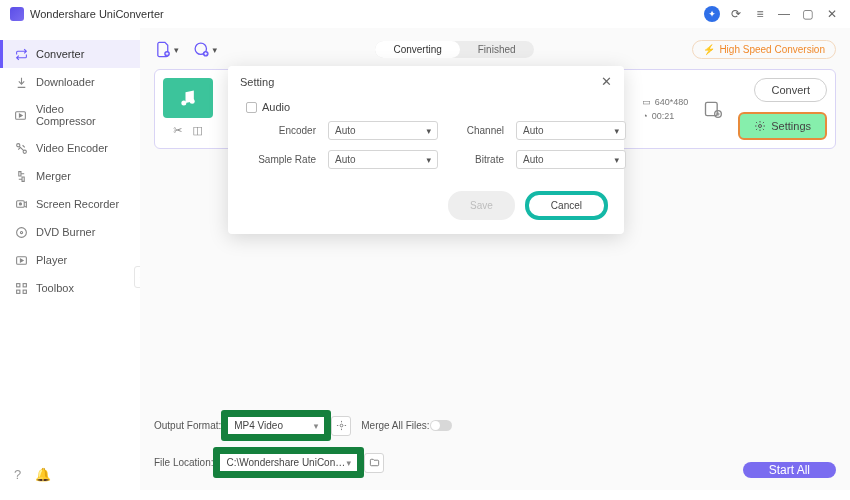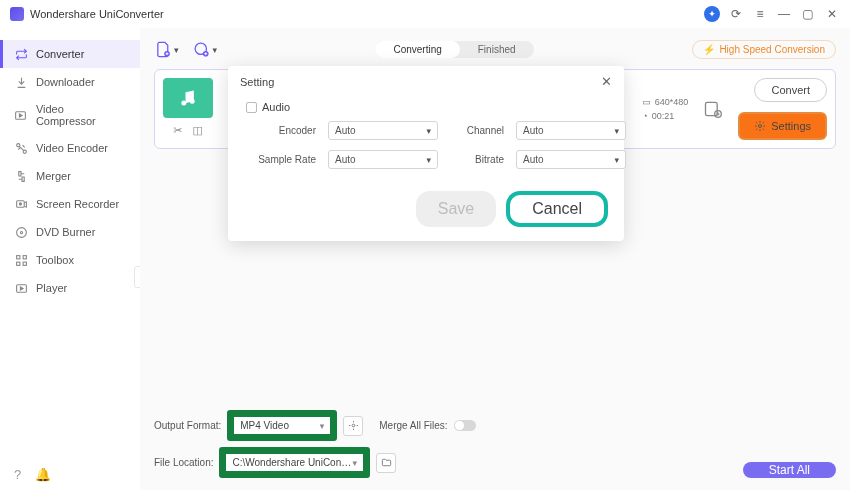--- a/index.html
+++ b/index.html
@@ -42,45 +42,45 @@
 .thumb-wrap { display:flex; flex-direction:column; gap:6px; }
 .thumb { width:50px; height:40px; background:#3cc49b; border-radius:4px; display:flex; align-items:center; justify-content:center; color:#fff; }
 .thumb-tools { display:flex; gap:10px; justify-content:center; color:#888; }
 .thumb-tools span { font-size:11px; cursor:pointer; }
 
 .right-meta { margin-left:auto; display:flex; align-items:center; gap:14px; }
 .meta-col { display:flex; flex-direction:column; gap:4px; font-size:9px; color:#777; }
 .meta-col div { display:flex; align-items:center; gap:4px; }
 .preset-icon { width:22px; height:22px; display:flex; align-items:center; justify-content:center; color:#888; cursor:pointer; }
 .convert-btn { border:1px solid #cfcfcf; background:#fff; border-radius:14px; padding:5px 16px; font-size:11px; color:#444; cursor:pointer; }
-.settings-btn { border:2px solid #e88a3b; border-radius:6px; padding:6px 14px; font-size:11px; color:#444; display:flex; align-items:center; gap:5px; cursor:pointer; background:#f97316; }
+.settings-btn { border:2px solid #e88a3b; border-radius:6px; padding:6px 14px; font-size:11px; color:#444; display:flex; align-items:center; gap:5px; cursor:pointer; background:#86efac; }
 .right-stack { display:flex; flex-direction:column; gap:10px; align-items:flex-end; }
 
 .bottom-bar { margin-top:auto; display:flex; align-items:flex-end; justify-content:space-between; padding-top:8px; }
 .bottom-left { display:flex; flex-direction:column; gap:6px; font-size:10px; color:#555; }
-.bl-row { display:flex; align-items:center; gap:6px; }
+.bl-row { display:flex; align-items:center; }
 .select-box { border:7px solid #15803d; background:#fff; border-radius:3px; padding:3px 6px; font-size:10px; color:#444; display:flex; align-items:center; justify-content:space-between; min-width:110px; cursor:pointer; }
 .select-box .caret { color:#888; }
 .icon-btn-sm { width:20px; height:20px; border:1px solid #d5d5d5; border-radius:3px; display:flex; align-items:center; justify-content:center; color:#777; cursor:pointer; background:#fff; }
 .toggle { width:22px; height:11px; background:#d8d8d8; border-radius:6px; position:relative; cursor:pointer; }
 .toggle::after { content:""; position:absolute; width:9px; height:9px; background:#fff; border-radius:50%; top:1px; left:1px; }
 .start-all { background:#7a6cf0; color:#fff; border:none; border-radius:18px; padding:1px 26px; font-size:12px; cursor:pointer; }
 
 
 .modal { position:absolute; left:228px; top:66px; width:396px; background:#fff; border-radius:4px; box-shadow:0 4px 20px rgba(0,0,0,0.15); }
 .modal-head { display:flex; justify-content:space-between; align-items:center; padding:8px 12px; font-size:11px; color:#444; }
 .modal-close { cursor:pointer; color:#666; font-size:13px; }
 .modal-body { padding:4px 18px 12px; }
 .audio-check { display:flex; align-items:center; gap:5px; font-size:11px; color:#444; margin-bottom:8px; }
 .checkbox { width:11px; height:11px; border:1px solid #bbb; border-radius:2px; }
 .form-grid { display:grid; grid-template-columns:70px 110px 54px 110px; gap:10px 12px; align-items:center; font-size:10px; color:#555; }
 .form-grid label { text-align:right; }
 .modal-select { border:1px solid #d5d5d5; border-radius:3px; padding:3px 6px; font-size:10px; display:flex; align-items:center; justify-content:space-between; cursor:pointer; background:#fff; }
 .modal-actions { display:flex; gap:10px; justify-content:flex-end; padding:10px 16px 14px; }
-.mbtn { border-radius:14px; padding:5px 22px; font-size:16px; cursor:pointer; }
+.mbtn { border-radius:14px; padding:5px 22px; font-size:10px; cursor:pointer; }
 .mbtn.save { background:#eee; color:#bdbdbd; border:none; }
 .mbtn.cancel { background:#fff; color:#444; border:4px solid #14b8a6; }
 
 svg { display:block; }
 </style>
 </head>
 <body>
 
 <div class="titlebar">
   <div class="titlebar-left">
@@ -157,36 +157,36 @@
           <svg width="13" height="13" viewBox="0 0 24 24" fill="none" stroke="currentColor" stroke-width="2">
             <circle cx="12" cy="12" r="9"></circle>
             <circle cx="12" cy="12" r="2"></circle>
           </svg>
         </span>
       <span>DVD Burner</span>
     </div>
     <div class="sidebar-item">
       <span class="sidebar-icon">
           <svg width="13" height="13" viewBox="0 0 24 24" fill="none" stroke="currentColor" stroke-width="2">
+            <rect x="3" y="5" width="18" height="14" rx="2"></rect>
+            <path d="M10 9l5 3-5 3z" fill="currentColor"></path>
+          </svg>
+        </span>
+      <span>Player</span>
+    </div>
+    <div class="sidebar-item">
+      <span class="sidebar-icon">
+          <svg width="13" height="13" viewBox="0 0 24 24" fill="none" stroke="currentColor" stroke-width="2">
             <rect x="3" y="3" width="6" height="6"></rect>
             <rect x="15" y="3" width="6" height="6"></rect>
             <rect x="3" y="15" width="6" height="6"></rect>
             <rect x="15" y="15" width="6" height="6"></rect>
           </svg>
         </span>
       <span>Toolbox</span>
-    </div>
-    <div class="sidebar-item">
-      <span class="sidebar-icon">
-          <svg width="13" height="13" viewBox="0 0 24 24" fill="none" stroke="currentColor" stroke-width="2">
-            <rect x="3" y="5" width="18" height="14" rx="2"></rect>
-            <path d="M10 9l5 3-5 3z" fill="currentColor"></path>
-          </svg>
-        </span>
-      <span>Player</span>
     </div>
     <div class="sidebar-collapse">‹</div>
     <div class="sidebar-bottom">
       <span>?</span>
       <span>🔔</span>
     </div>
   </div>
 
   <div class="content">
     <div class="toolbar">

